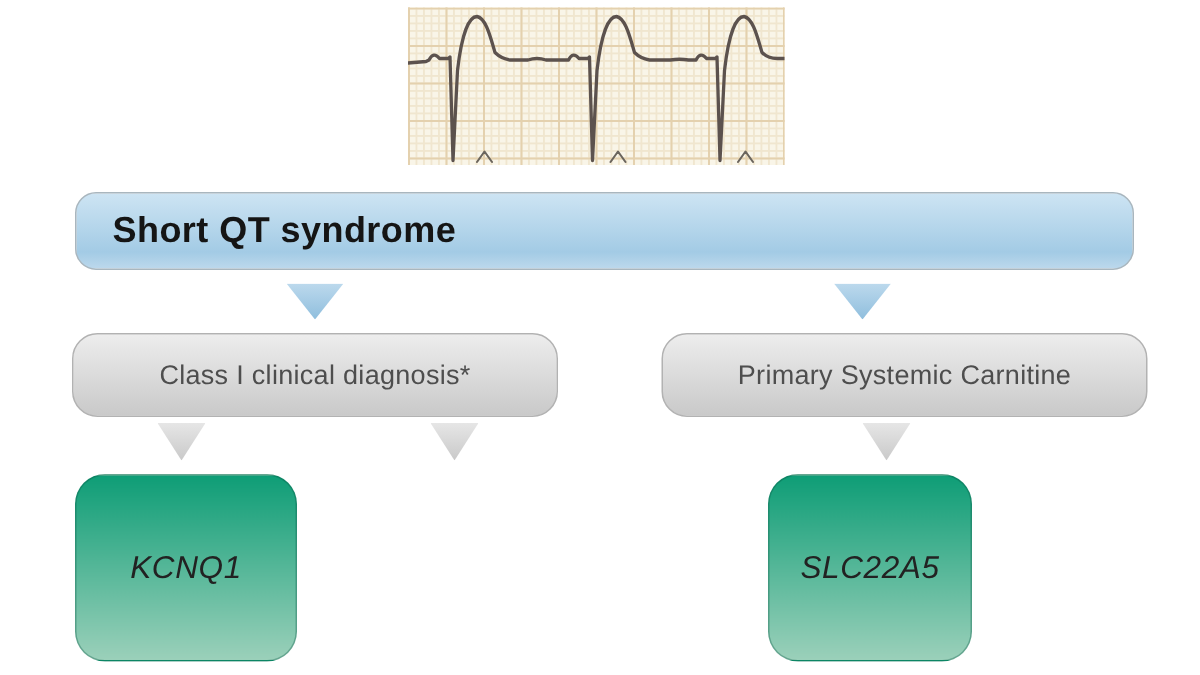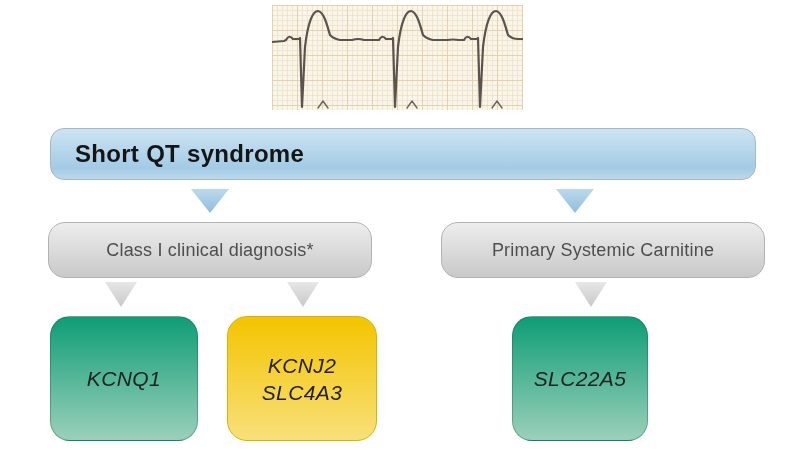--- a/index.html
+++ b/index.html
@@ -102,21 +102,17 @@
     <span>Primary Systemic Carnitine</span>
   </div>
 
   <div class="arrow arrow-gray g1"></div>
   <div class="arrow arrow-gray g2"></div>
   <div class="arrow arrow-gray g3"></div>
 
   <div class="gene green b1">
     <span>KCNQ1</span>
   </div>
-  <div class="gene yellow b2">
-    <span>KCNJ2</span>
-    <span>SLC4A3</span>
-  </div>
   <div class="gene green b3">
     <span>SLC22A5</span>
   </div>
 
 </div>
 
 </body></html>

